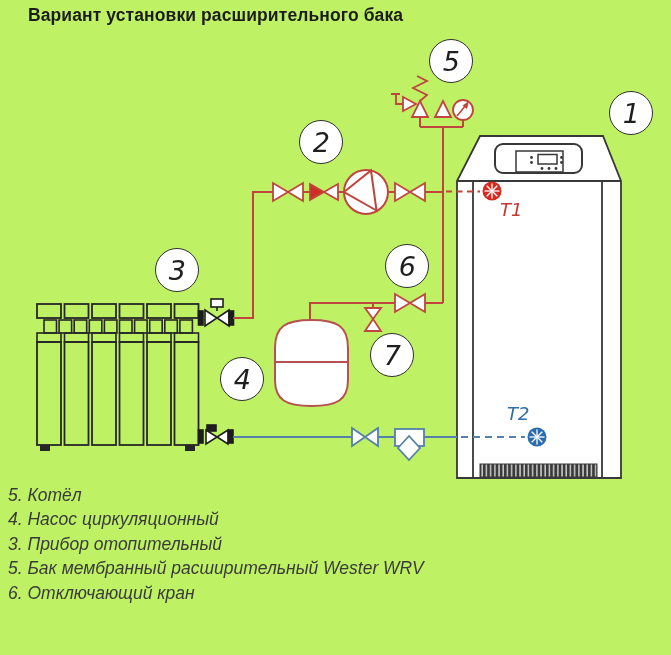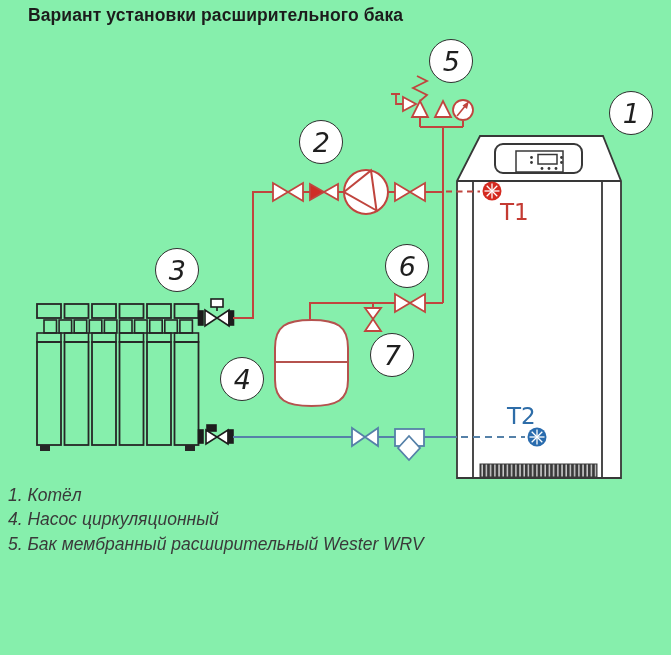--- a/index.html
+++ b/index.html
@@ -1,31 +1,31 @@
 <!DOCTYPE html>
 <html><head>
 <meta charset="utf-8">
 <style>
   html,body{margin:0;padding:0;background:#fff;}
   .stage{
-    position:relative;width:671px;height:655px;background:#86efac;overflow:hidden;
+    position:relative;width:671px;height:655px;background:#bef264;overflow:hidden;
     font-family:"Liberation Sans",sans-serif;
   }
   .title{
     position:absolute;left:28px;top:5px;
     font-size:17.5px;font-weight:bold;color:#1c1c1c;letter-spacing:.1px;
   }
   svg.diagram{position:absolute;left:0;top:0;}
   .callout{
     position:absolute;width:42px;height:42px;border:1.6px solid #2f2f2f;border-radius:50%;
     background:#fff;display:flex;align-items:center;justify-content:center;
     font-family:"DejaVu Sans",sans-serif;font-style:italic;font-size:27px;color:#1f1f1f;
   }
   .sensor-label{
-    position:absolute;font-size:23px;
+    position:absolute;font-style:italic;font-size:18px;
     font-family:"DejaVu Sans",sans-serif;
   }
   .sensor-label.hot{color:#c43a32;}
   .sensor-label.cold{color:#2e6da8;}
   .legend{
     position:absolute;left:8px;top:483px;margin:0;padding:0;list-style:none;
   }
   .legend li{
     font-style:italic;font-size:17.5px;color:#3a3a3a;line-height:24.4px;white-space:nowrap;
   }
@@ -239,18 +239,20 @@
       <span>6</span>
     </div>
   <div class="callout" style="left:370.4px;top:333.4px">
       <span>7</span>
     </div>
 
   <div class="sensor-label hot" style="left:500px;top:199px">T1</div>
   <div class="sensor-label cold" style="left:507px;top:403px">T2</div>
 
   <ul class="legend">
-    <li>1. Котёл</li>
+    <li>5. Котёл</li>
     <li>4. Насос циркуляционный</li>
+    <li>3. Прибор отопительный</li>
     <li>5. Бак мембранный расширительный Wester WRV</li>
+    <li>6. Отключающий кран</li>
   </ul>
 
 </div>
 
 </body></html>

